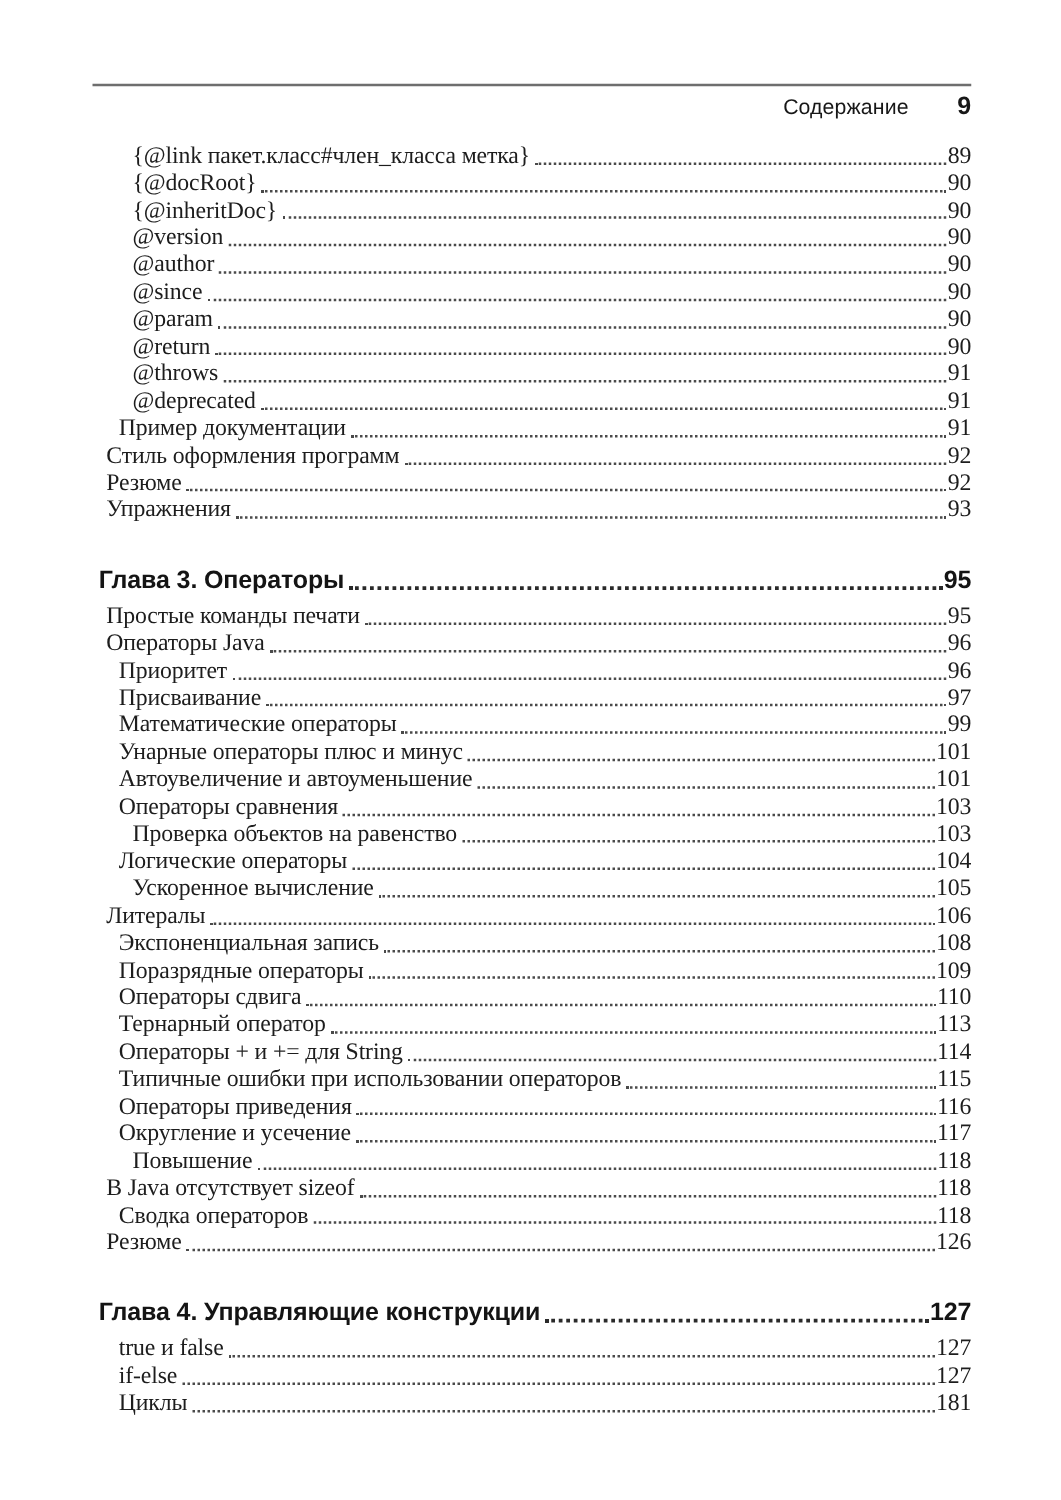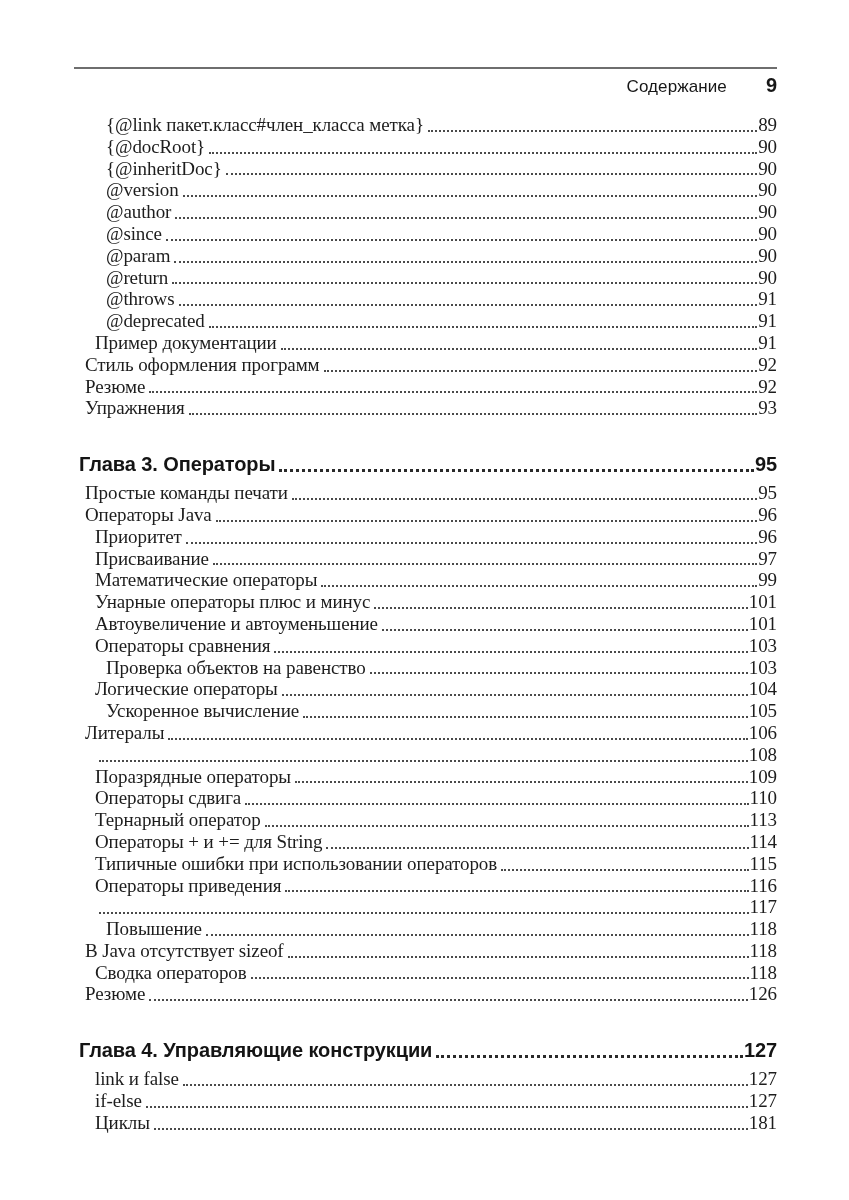--- a/index.html
+++ b/index.html
@@ -227,20 +227,21 @@
     <span class="label">Ускоренное вычисление</span>
     <span class="dots"></span>
     <span class="pg">105</span>
   </div>
         <div class="toc-row lvl0">
     <span class="label">Литералы</span>
     <span class="dots"></span>
     <span class="pg">106</span>
   </div>
         <div class="toc-row lvl1">
+    <span class="label">Экспоненциальная запись</span>
     <span class="dots"></span>
     <span class="pg">108</span>
   </div>
         <div class="toc-row lvl1">
     <span class="label">Поразрядные операторы</span>
     <span class="dots"></span>
     <span class="pg">109</span>
   </div>
         <div class="toc-row lvl1">
     <span class="label">Операторы сдвига</span>
@@ -261,20 +262,21 @@
     <span class="label">Типичные ошибки при использовании операторов</span>
     <span class="dots"></span>
     <span class="pg">115</span>
   </div>
         <div class="toc-row lvl1">
     <span class="label">Операторы приведения</span>
     <span class="dots"></span>
     <span class="pg">116</span>
   </div>
         <div class="toc-row lvl1">
+    <span class="label">Округление и усечение</span>
     <span class="dots"></span>
     <span class="pg">117</span>
   </div>
         <div class="toc-row lvl2">
     <span class="label">Повышение</span>
     <span class="dots"></span>
     <span class="pg">118</span>
   </div>
         <div class="toc-row lvl0">
     <span class="label">В Java отсутствует sizeof</span>
@@ -290,21 +292,21 @@
     <span class="label">Резюме</span>
     <span class="dots"></span>
     <span class="pg">126</span>
   </div>
         <div class="toc-row lvl0 chapter">
     <span class="label">Глава 4. Управляющие конструкции</span>
     <span class="dots"></span>
     <span class="pg">127</span>
   </div>
         <div class="toc-row lvl1">
-    <span class="label">link и false</span>
+    <span class="label">true и false</span>
     <span class="dots"></span>
     <span class="pg">127</span>
   </div>
         <div class="toc-row lvl1">
     <span class="label">if-else</span>
     <span class="dots"></span>
     <span class="pg">127</span>
   </div>
         <div class="toc-row lvl1">
     <span class="label">Циклы</span>

